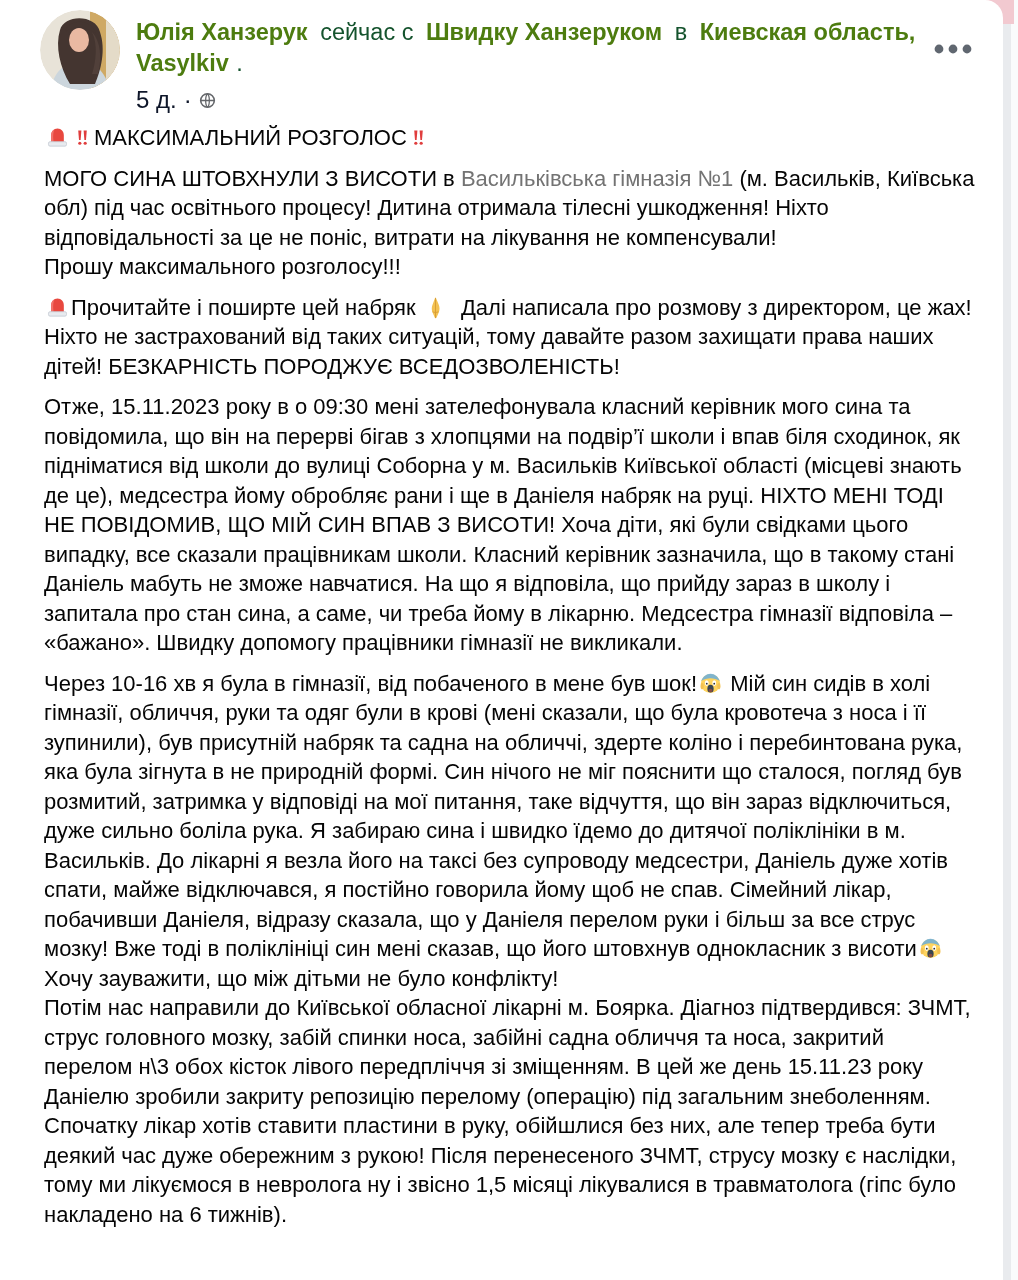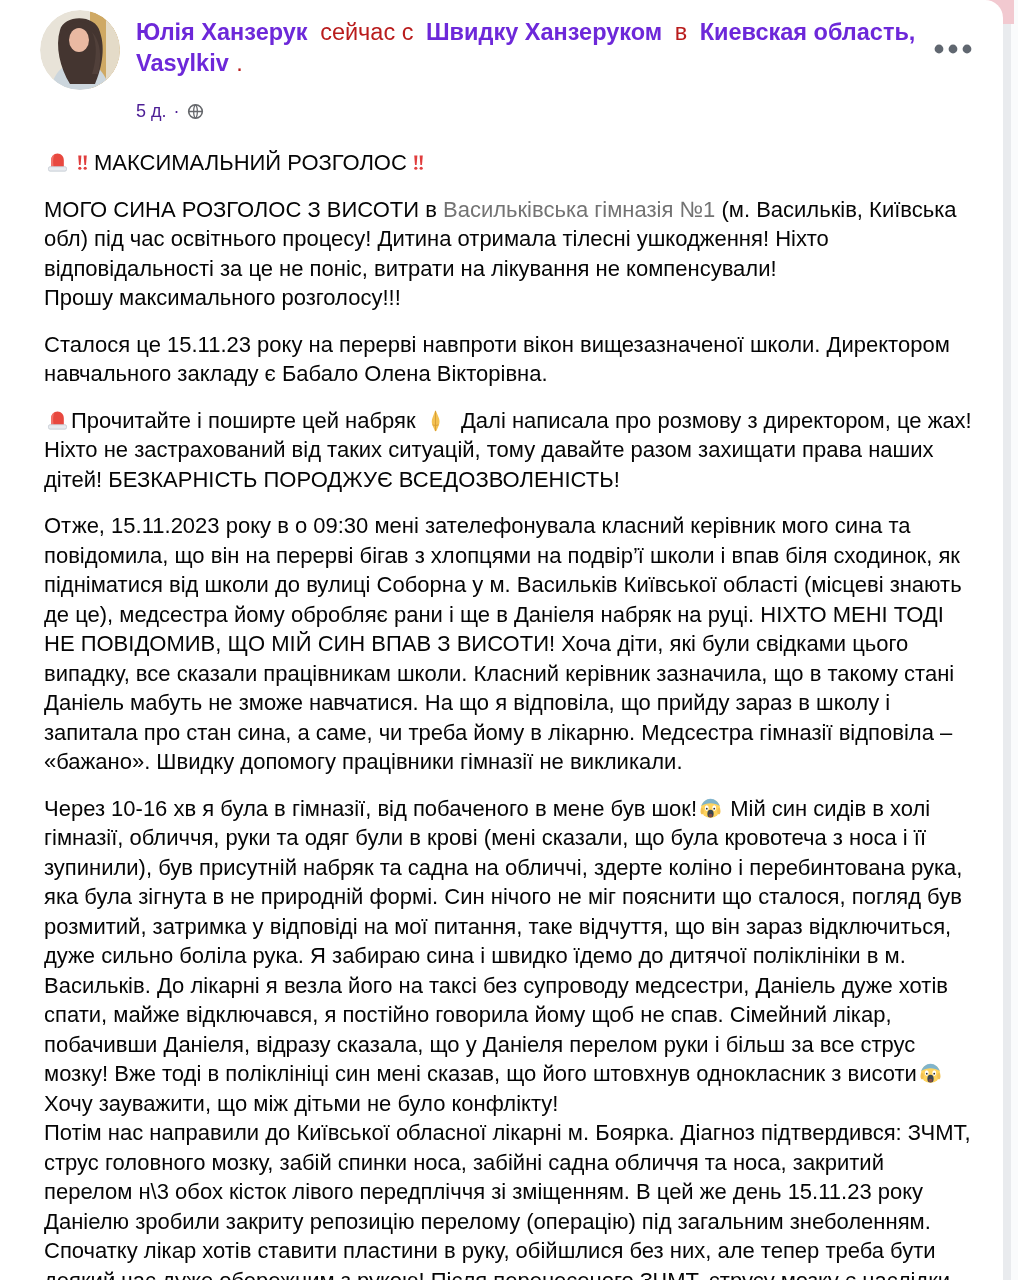--- a/index.html
+++ b/index.html
@@ -14,31 +14,31 @@
   .card{
     position:absolute;left:0;top:0;width:1003px;min-height:1280px;
     background:#ffffff;border-radius:0 18px 0 0;z-index:1;
   }
   
   .header{display:flex;align-items:flex-start;padding:10px 26px 0 40px;}
   .avatar{width:80px;height:80px;border-radius:50%;overflow:hidden;flex:0 0 80px;cursor:pointer;}
   .avatar svg{display:block;width:80px;height:80px;}
   .header-text{margin-left:16px;padding-top:7px;min-width:0;}
   .byline{font-size:23.5px;line-height:31px;color:#65676b;}
-  .byline .name{font-weight:700;color:#6d28d9;cursor:pointer;}
-  .byline .sep{color:#b91c1c;font-weight:400;}
+  .byline .name{font-weight:700;color:#4d7c0f;cursor:pointer;}
+  .byline .sep{color:#14532d;font-weight:400;}
   .byline span{margin-right:6px;}
   .byline .period{margin-left:-5px;margin-right:0;}
-  .meta{display:flex;align-items:center;gap:7px;margin-top:22px;font-size:18px;color:#4c1d95;}
+  .meta{display:flex;align-items:center;gap:7px;margin-top:7px;font-size:24px;color:#0f172a;}
   .meta .globe{display:inline-flex;}
   .menu-btn{margin-left:auto;margin-top:24px;padding:4px;cursor:pointer;flex:0 0 auto;}
   .menu-btn svg{display:block;width:40px;height:22px;}
   
   .post-body{padding:9px 25px 18px 44px;font-size:22px;line-height:29.5px;color:#050505;}
-  .para{margin:17px 0 11px 0;white-space:pre-wrap;}
+  .para{margin:0 0 11px 0;white-space:pre-wrap;}
   .para:last-child{margin-bottom:0;}
   a.inline-link{color:#737373;text-decoration:none;cursor:pointer;}
   .emoji{display:inline-block;margin:0 2px;line-height:0;}
   .emoji svg{width:23px;height:23px;vertical-align:-4px;}
   .emoji.e-double-exclamation svg{width:19px;}
 </style>
 </head>
 <body>
 
 <div class="right-sliver"></div>
@@ -104,23 +104,22 @@
             <path d="M6.6 3h4l-1 12h-2z" fill="#e03d3d"></path>
             <path d="M13.4 3h4l-1 12h-2z" fill="#e03d3d"></path>
             <circle cx="8.6" cy="19.3" r="2" fill="#e03d3d"></circle>
             <circle cx="15.4" cy="19.3" r="2" fill="#e03d3d"></circle>
           </svg></span><span>МАКСИМАЛЬНИЙ РОЗГОЛОС</span><span class="emoji e-double-exclamation"><svg viewBox="0 0 24 24">
             <path d="M6.6 3h4l-1 12h-2z" fill="#e03d3d"></path>
             <path d="M13.4 3h4l-1 12h-2z" fill="#e03d3d"></path>
             <circle cx="8.6" cy="19.3" r="2" fill="#e03d3d"></circle>
             <circle cx="15.4" cy="19.3" r="2" fill="#e03d3d"></circle>
           </svg></span></div>
-      <div class="para"><span>МОГО СИНА РОЗГОЛОС З ВИСОТИ в </span><a class="inline-link">Васильківська гімназія №1</a><span> (м. Васильків, Київська обл) під час освітнього процесу! Дитина отримала тілесні ушкодження! Ніхто відповідальності за це не поніс, витрати на лікування не компенсували!
+      <div class="para"><span>МОГО СИНА ШТОВХНУЛИ З ВИСОТИ в </span><a class="inline-link">Васильківська гімназія №1</a><span> (м. Васильків, Київська обл) під час освітнього процесу! Дитина отримала тілесні ушкодження! Ніхто відповідальності за це не поніс, витрати на лікування не компенсували!
 Прошу максимального розголосу!!!</span></div>
-      <div class="para"><span>Сталося це 15.11.23 року на перерві навпроти вікон вищезазначеної школи. Директором навчального закладу є Бабало Олена Вікторівна.</span></div>
       <div class="para"><span class="emoji e-siren"><svg viewBox="0 0 24 24">
             <path d="M12 2.6c-4 0-6.6 3.1-6.6 7V17h13.2V9.6c0-3.9-2.6-7-6.6-7z" fill="#e8483f"></path>
             <path d="M9 3.4c-1.7 3-1.9 8.6-.9 13.6H5.4V9.6C5.4 6.8 6.8 4.4 9 3.4z" fill="#f2736a"></path>
             <rect x="2.6" y="16.4" width="18.8" height="4.6" rx="1.6" fill="#e8ebef"></rect>
             <rect x="2.6" y="16.4" width="18.8" height="4.6" rx="1.6" fill="none" stroke="#c6ccd4" stroke-width="0.9"></rect>
           </svg></span><span>Прочитайте і поширте цей набряк </span><span class="emoji e-pray"><svg viewBox="0 0 24 24">
             <path d="M11.5 2.2c.2-.6.8-.6 1 0l3 7.3c.9 2.3.9 4.9.1 7.2l-2.6 6c-.3.7-1.4.7-1.7 0l-2.6-6c-.8-2.3-.8-4.9.1-7.2z" fill="#f3c152"></path>
             <path d="M12 2v21" stroke="#d99f35" stroke-width="1.1"></path>
             <path d="M8.9 16.5c2 .8 4.2.8 6.2 0" stroke="#d99f35" stroke-width="1" fill="none"></path>
           </svg></span><span>  Далі написала про розмову з директором, це жах! Ніхто не застрахований від таких ситуацій, тому давайте разом захищати права наших дітей! БЕЗКАРНІСТЬ ПОРОДЖУЄ ВСЕДОЗВОЛЕНІСТЬ!</span></div>

